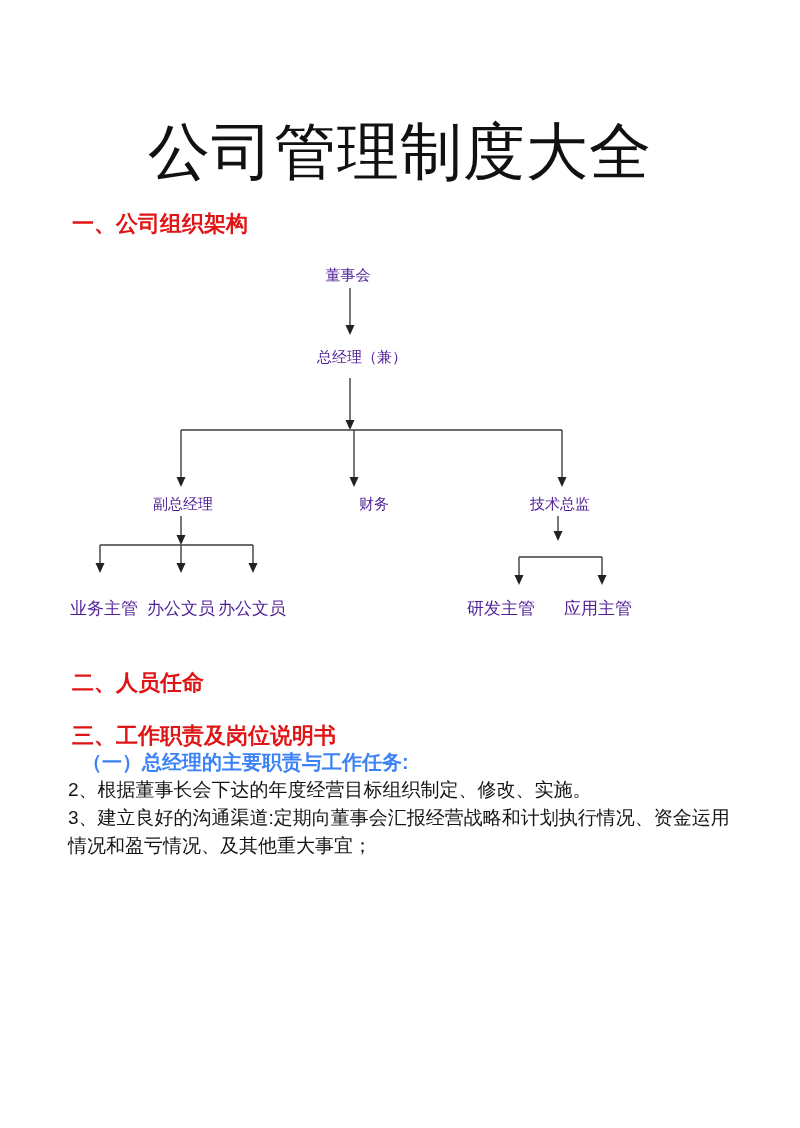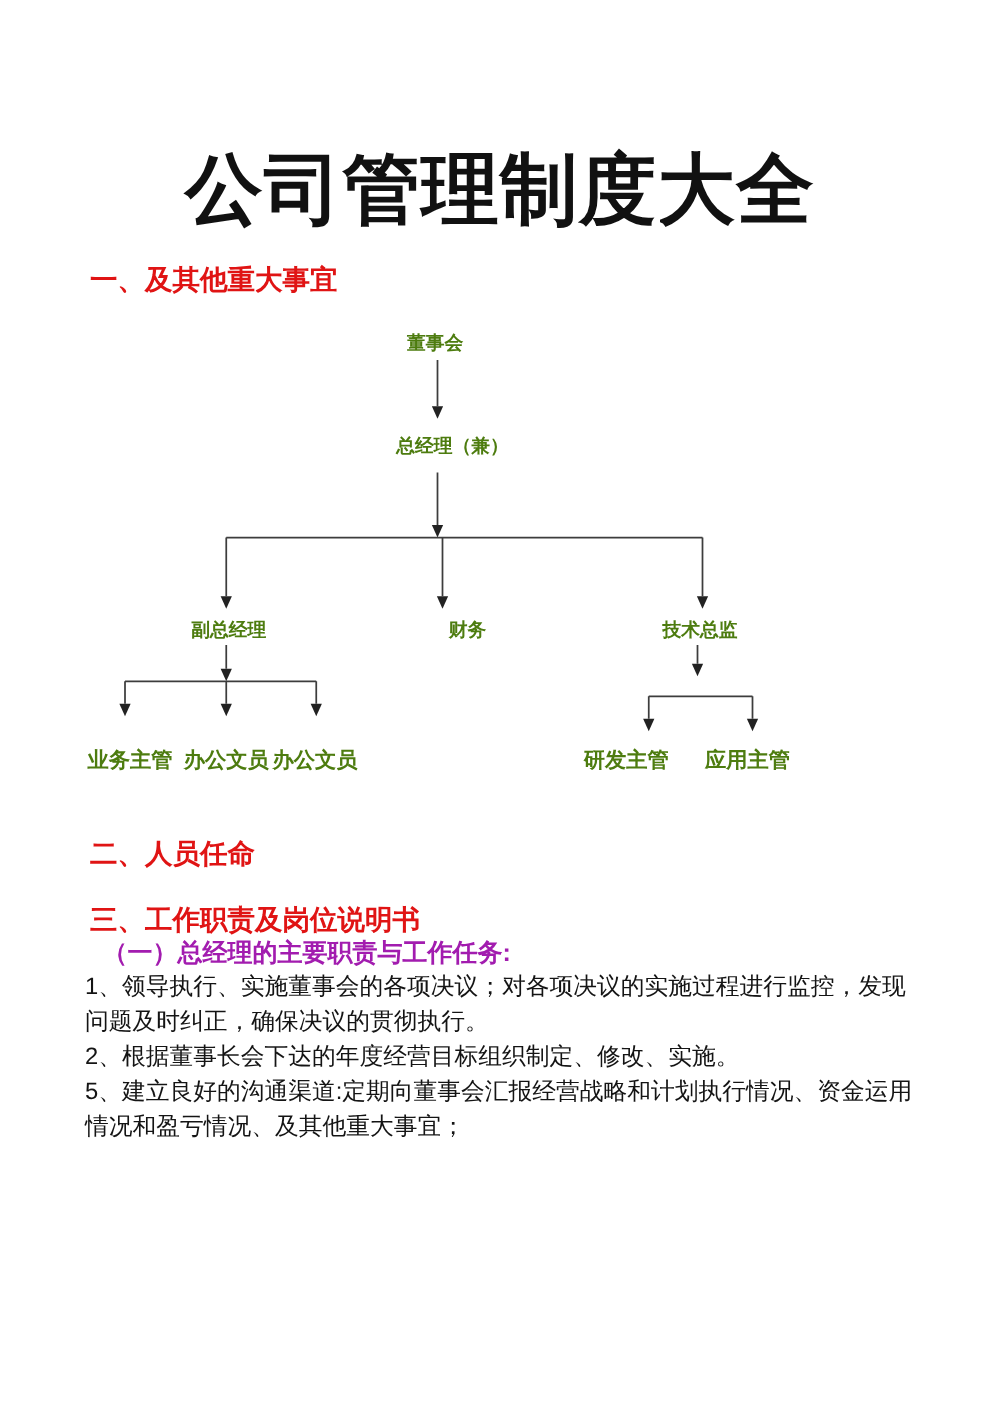--- a/index.html
+++ b/index.html
@@ -7,62 +7,62 @@
     width: 800px; height: 1128px;
     background: #ffffff;
     position: relative;
     font-family: "Liberation Sans", "DejaVu Sans", sans-serif;
     color: #1a1a1a;
     overflow: hidden;
   }
   .doc-title {
     position: absolute; top: 110px; left: 0; width: 800px;
     text-align: center;
-    font-size: 62px; font-weight: 700; letter-spacing: 1px;
+    font-size: 62px; font-weight: 400; letter-spacing: 1px;
     color: #111111;
   }
   .red-heading {
     position: absolute; left: 72px;
     font-size: 22px; font-weight: 800;
     color: #e01414;
   }
   .h-org   { top: 209px; }
   .h-staff { top: 668px; }
   .h-duty  { top: 721px; }
   .sub-heading {
     position: absolute; left: 82px; top: 749px;
-    font-size: 20px; font-weight: 800; color: #a21caf;
+    font-size: 20px; font-weight: 800; color: #3b82f6;
   }
   .body-text {
     position: absolute; left: 68px; top: 776px; width: 672px;
     font-size: 19px; line-height: 28px; color: #141414;
   }
   .body-text p { margin: 0; }
   
   .org-chart {
     position: absolute; top: 250px; left: 0;
     width: 800px; height: 400px;
   }
   .org-chart svg { position: absolute; top: 0; left: 0; }
   .org-node {
     position: absolute;
     transform: translate(-50%, -50%);
-    font-size: 15px; font-weight: 700; color: #4d7c0f;
+    font-size: 15px; font-weight: 400; color: #4c1d95;
     white-space: nowrap;
   }
   .org-node.small { font-size: 17px; }
   .connector { stroke: #3d3d3d; stroke-width: 1.4; fill: none; }
   .arrowhead { fill: #222222; stroke: none; }
 </style>
 </head>
 <body>
 
 <div class="doc-title">公司管理制度大全</div>
 
-<div class="red-heading h-org">一、及其他重大事宜</div>
+<div class="red-heading h-org">一、公司组织架构</div>
 
 <div class="org-chart">
   <svg width="800" height="400" viewBox="0 0 800 400">
 
     <line class="connector" x1="350" y1="38" x2="350" y2="75"></line>
     <polygon class="arrowhead" points="345.5,75 354.5,75 350,85"></polygon>
 
     <line class="connector" x1="350" y1="128" x2="350" y2="170"></line>
     <polygon class="arrowhead" points="345.5,170 354.5,170 350,180"></polygon>
     <line class="connector" x1="181" y1="180" x2="562" y2="180"></line>
@@ -105,16 +105,15 @@
   <div class="org-node small" style="left:598px; top:358px;">应用主管</div>
 </div>
 
 <div class="red-heading h-staff">二、人员任命</div>
 
 <div class="red-heading h-duty">三、工作职责及岗位说明书</div>
 
 <div class="sub-heading">（一）总经理的主要职责与工作任务:</div>
 
 <div class="body-text">
-  <p>1、领导执行、实施董事会的各项决议；对各项决议的实施过程进行监控，发现问题及时纠正，确保决议的贯彻执行。</p>
   <p>2、根据董事长会下达的年度经营目标组织制定、修改、实施。</p>
-  <p>5、建立良好的沟通渠道:定期向董事会汇报经营战略和计划执行情况、资金运用情况和盈亏情况、及其他重大事宜；</p>
+  <p>3、建立良好的沟通渠道:定期向董事会汇报经营战略和计划执行情况、资金运用情况和盈亏情况、及其他重大事宜；</p>
 </div>
 
 </body></html>

